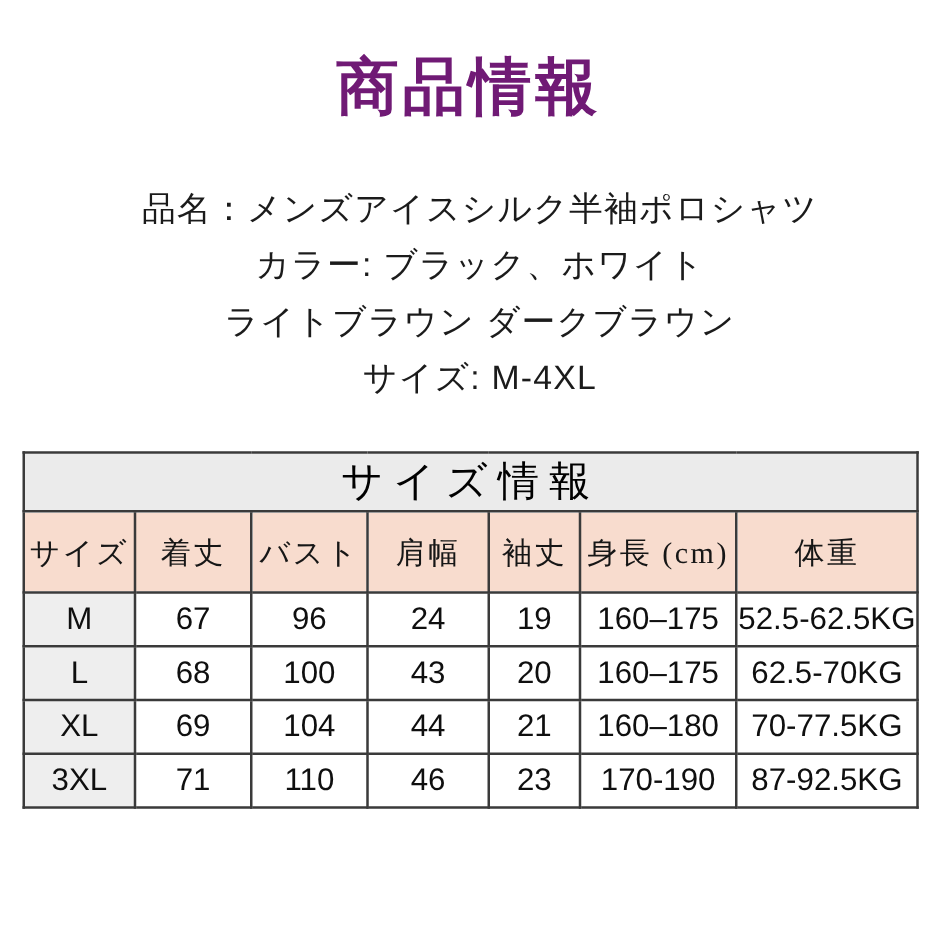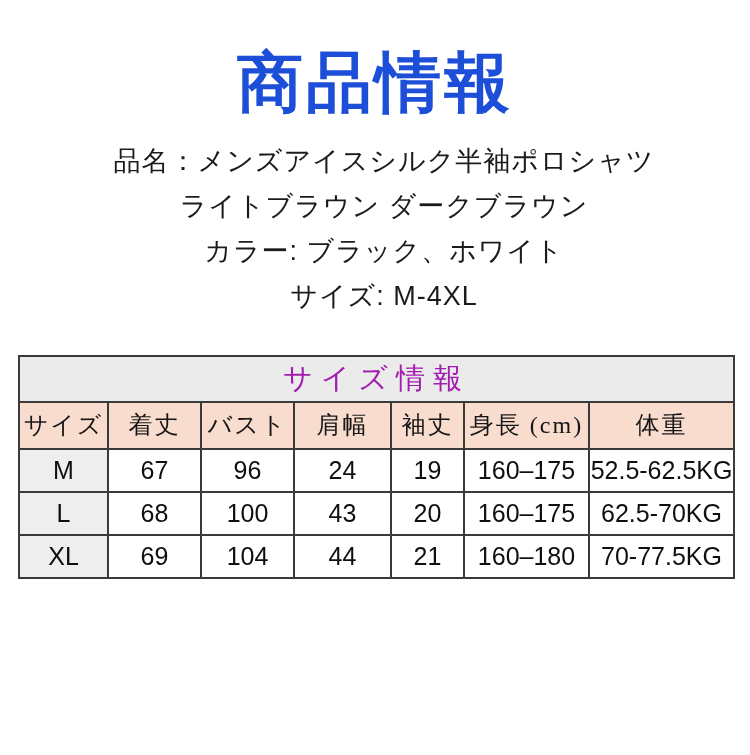--- a/index.html
+++ b/index.html
@@ -9,29 +9,30 @@
     background: #ffffff;
     font-family: "Liberation Sans", "DejaVu Sans", sans-serif;
     color: #111111;
     overflow: hidden;
   }
   .page { width: 750px; height: 755px; }
 
   .page-title {
     margin: 46px 0 0 0;
     text-align: center;
-    font-size: 66px;
+    font-size: 50px;
     font-weight: bold;
     letter-spacing: 3px;
-    color: #1d4ed8;
+    color: #701a75;
     line-height: 1.1;
+    font-family: Liberation Mono, monospace;
   }
 
   .product-info {
-    margin-top: 20px;
+    margin-top: 44px;
     text-align: center;
     font-size: 27px;
     line-height: 45px;
     color: #1b1b1b;
     letter-spacing: 1px;
     padding-left: 18px;
   }
 
   table.size-table {
     border-collapse: collapse;
@@ -44,55 +45,55 @@
     border: 2px solid var(--border, #3a3a3a);
     text-align: center;
     vertical-align: middle;
     padding: 0;
     overflow: hidden;
     white-space: nowrap;
   }
   .table-title {
     background: var(--table-title-bg, #ebebeb);
     font-family: "Liberation Serif", "DejaVu Serif", serif;
-    font-size: 29px;
+    font-size: 33px;
     font-weight: 500;
     letter-spacing: 8px;
     height: 46px;
-    color: #a21caf;
+    color: #000000;
   }
   .col-h {
     background: var(--header-bg, #f8dcce);
     font-family: "Liberation Serif", "DejaVu Serif", serif;
     font-size: 24px;
     font-weight: 500;
     letter-spacing: 2px;
-    height: 47px;
+    height: 65px;
     color: #161616;
   }
   .size-table tbody td {
     font-size: 25px;
     height: 43px;
     color: #0f0f0f;
   }
   .size-cell {
     background: var(--size-col-bg, #eeeeee);
   }
 </style>
 </head>
 <body>
 
 <div class="page">
 
   <h1 class="page-title">商品情報</h1>
 
   <div class="product-info">
     <div>品名：メンズアイスシルク半袖ポロシャツ</div>
+    <div>カラー: ブラック、ホワイト</div>
     <div>ライトブラウン ダークブラウン</div>
-    <div>カラー: ブラック、ホワイト</div>
     <div>サイズ: M-4XL</div>
   </div>
 
   <table class="size-table">
     <colgroup>
       <col style="width:89px">
       <col style="width:93px">
       <col style="width:93px">
       <col style="width:97px">
       <col style="width:73px">
@@ -134,16 +135,25 @@
       </tr>
       <tr>
         <td class="size-cell">XL</td>
         <td>69</td>
         <td>104</td>
         <td>44</td>
         <td>21</td>
         <td>160–180</td>
         <td>70-77.5KG</td>
       </tr>
+      <tr>
+        <td class="size-cell">3XL</td>
+        <td>71</td>
+        <td>110</td>
+        <td>46</td>
+        <td>23</td>
+        <td>170-190</td>
+        <td>87-92.5KG</td>
+      </tr>
     </tbody>
   </table>
 
 </div>
 
 </body></html>

